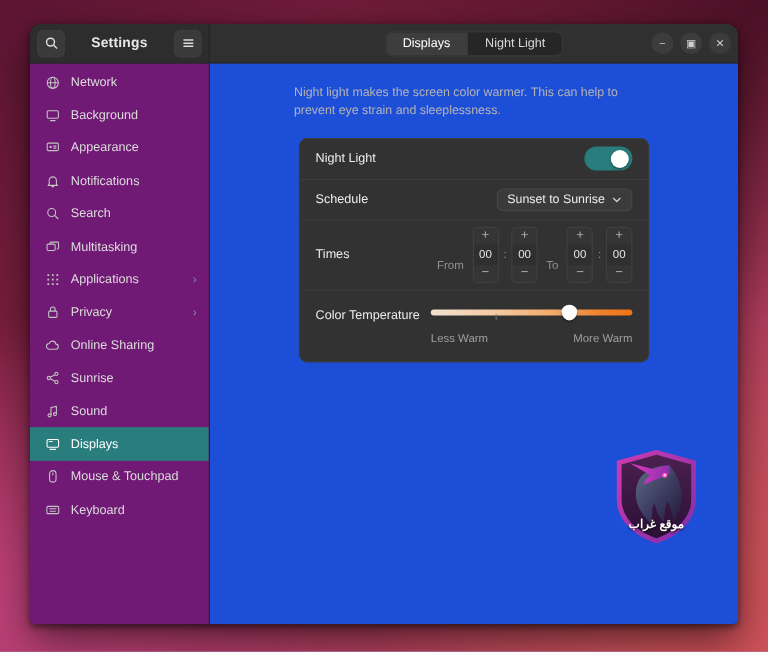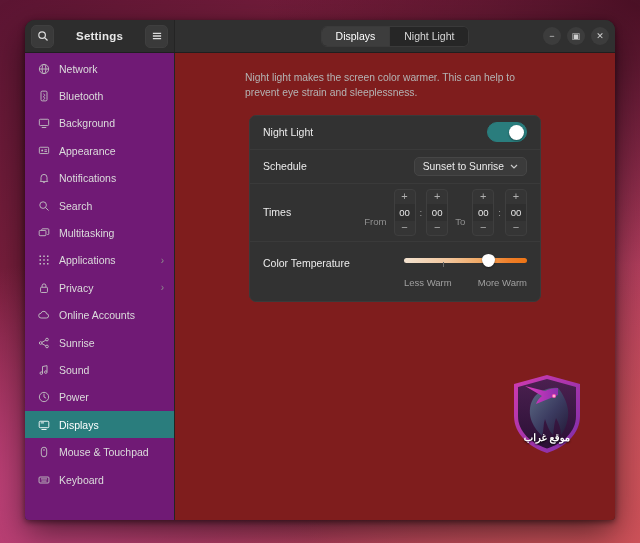--- a/index.html
+++ b/index.html
@@ -101,21 +101,21 @@
   .sb-item.active { background: #2a7d7d; color: #ffffff; }
   .sb-ico { width: 13px; height: 13px; flex: 0 0 13px; display:flex; align-items:center; justify-content:center; color:#c3c3c3; }
   .sb-item.active .sb-ico { color:#ffffff; }
   .sb-ico svg { display:block; }
   .sb-label { flex: 1; white-space: nowrap; }
   .sb-chev { color: #8d8d8d; font-size: 10px; }
   .sb-item.active .sb-chev { color:#e8f5f5; }
 
   
   .content {
-    flex: 1; background: #7f1d1d; position: relative;
+    flex: 1; background: #1d4ed8; position: relative;
     padding: 18px 0 0 0; overflow: hidden;
   }
   .desc {
     font-size: 10.3px; color: #b4b4b4; line-height: 1.45;
     width: 300px; margin: 0 auto 14px auto;
   }
   .card {
     width: 292px; margin: 0 auto;
     background: #323232; border: 1px solid #3a3a3a;
     border-radius: 7px; overflow: hidden;
@@ -161,21 +161,21 @@
     height: 14px; display:flex; align-items:center; justify-content:center;
     font-size: 11px; color: #b0b0b0; cursor: pointer; line-height:1;
   }
   .spin .sv {
     height: 17px; display:flex; align-items:center; justify-content:center;
     font-size: 9.6px; color: #e6e6e6; background: #2f2f2f;
   }
   .colon { font-size: 9.6px; color: #9a9a9a; padding: 0 1px; }
 
   
-  .temp-row { align-items: flex-start; padding: 11px 13px 13px 13px; min-height: 44px; gap: 45px; }
+  .temp-row { align-items: flex-start; padding: 11px 13px 13px 13px; min-height: 44px; }
   .temp-label { font-size: 10.5px; color: #ececec; width: 96px; padding-top: 4px; }
   .temp-wrap { flex: 1; position: relative; }
   .track {
     height: 5px; border-radius: 3px; margin-top: 5px;
     background: linear-gradient(to right, #f2e2d0 0%, #f3c79e 35%, #f0a864 62%, #ef7f2a 85%, #ee7414 100%);
     position: relative;
   }
   .tick {
     position: absolute; left: 32%; top: 9px;
     width: 1px; height: 5px; background: #6d6d6d;
@@ -243,30 +243,20 @@
     <div class="sidebar">
       <div class="sb-item">
         <span class="sb-ico">
           <svg width="12" height="12" viewBox="0 0 16 16" fill="none" stroke="currentColor" stroke-width="1.2">
             <circle cx="8" cy="8" r="6.2"></circle>
               <ellipse cx="8" cy="8" rx="2.6" ry="6.2"></ellipse>
               <line x1="1.8" y1="8" x2="14.2" y2="8"></line>
           </svg>
           </span>
         <span class="sb-label">Network</span>
-        <span class="sb-chev"></span>
-      </div>
-      <div class="sb-item">
-        <span class="sb-ico">
-          <svg width="12" height="12" viewBox="0 0 16 16" fill="none" stroke="currentColor" stroke-width="1.2">
-            <rect x="4" y="1.5" width="8" height="13" rx="1.6"></rect>
-            <path d="M7 5 L9.5 7 L7 9 L9.5 11 L7 13" stroke-width="1"></path>
-          </svg>
-          </span>
-        <span class="sb-label">Bluetooth</span>
         <span class="sb-chev"></span>
       </div>
       <div class="sb-item">
         <span class="sb-ico">
           <svg width="12" height="12" viewBox="0 0 16 16" fill="none" stroke="currentColor" stroke-width="1.2">
             <rect x="1.8" y="3" width="12.4" height="8.4" rx="1.3"></rect>
               <line x1="5" y1="14" x2="11" y2="14"></line>
           </svg>
           </span>
         <span class="sb-label">Background</span>
@@ -340,21 +330,21 @@
           </span>
         <span class="sb-label">Privacy</span>
         <span class="sb-chev">›</span>
       </div>
       <div class="sb-item">
         <span class="sb-ico">
           <svg width="12" height="12" viewBox="0 0 16 16" fill="none" stroke="currentColor" stroke-width="1.2">
             <path d="M4.2 12h7a2.8 2.8 0 0 0 .2-5.6A3.8 3.8 0 0 0 4 5.7 2.9 2.9 0 0 0 4.2 12Z"></path>
           </svg>
           </span>
-        <span class="sb-label">Online Accounts</span>
+        <span class="sb-label">Online Sharing</span>
         <span class="sb-chev"></span>
       </div>
       <div class="sb-item">
         <span class="sb-ico">
           <svg width="12" height="12" viewBox="0 0 16 16" fill="none" stroke="currentColor" stroke-width="1.2">
             <circle cx="12" cy="3.4" r="1.8"></circle>
               <circle cx="12" cy="12.6" r="1.8"></circle>
               <circle cx="3.6" cy="8" r="1.8"></circle>
             <line x1="5.2" y1="7.1" x2="10.4" y2="4.3"></line>
               <line x1="5.2" y1="8.9" x2="10.4" y2="11.7"></line>
@@ -365,31 +355,20 @@
       </div>
       <div class="sb-item">
         <span class="sb-ico">
           <svg width="12" height="12" viewBox="0 0 16 16" fill="none" stroke="currentColor" stroke-width="1.2">
             <path d="M6 12V3.4l6-1.2V10"></path>
               <circle cx="4.4" cy="12.2" r="1.7"></circle>
               <circle cx="10.4" cy="10.8" r="1.7"></circle>
           </svg>
           </span>
         <span class="sb-label">Sound</span>
-        <span class="sb-chev"></span>
-      </div>
-      <div class="sb-item">
-        <span class="sb-ico">
-          <svg width="12" height="12" viewBox="0 0 16 16" fill="none" stroke="currentColor" stroke-width="1.2">
-            <circle cx="8" cy="8" r="6.2"></circle>
-              <line x1="8" y1="3.6" x2="8" y2="8"></line>
-              <line x1="8" y1="8" x2="10.8" y2="9.6"></line>
-          </svg>
-          </span>
-        <span class="sb-label">Power</span>
         <span class="sb-chev"></span>
       </div>
       <div class="sb-item active">
         <span class="sb-ico">
           <svg width="12" height="12" viewBox="0 0 16 16" fill="none" stroke="currentColor" stroke-width="1.2">
             <rect x="1.6" y="3" width="12.8" height="8.6" rx="1.3"></rect>
               <line x1="4.6" y1="14" x2="11.4" y2="14"></line>
             <line x1="3.6" y1="5.2" x2="8" y2="5.2"></line>
           </svg>
           </span>

